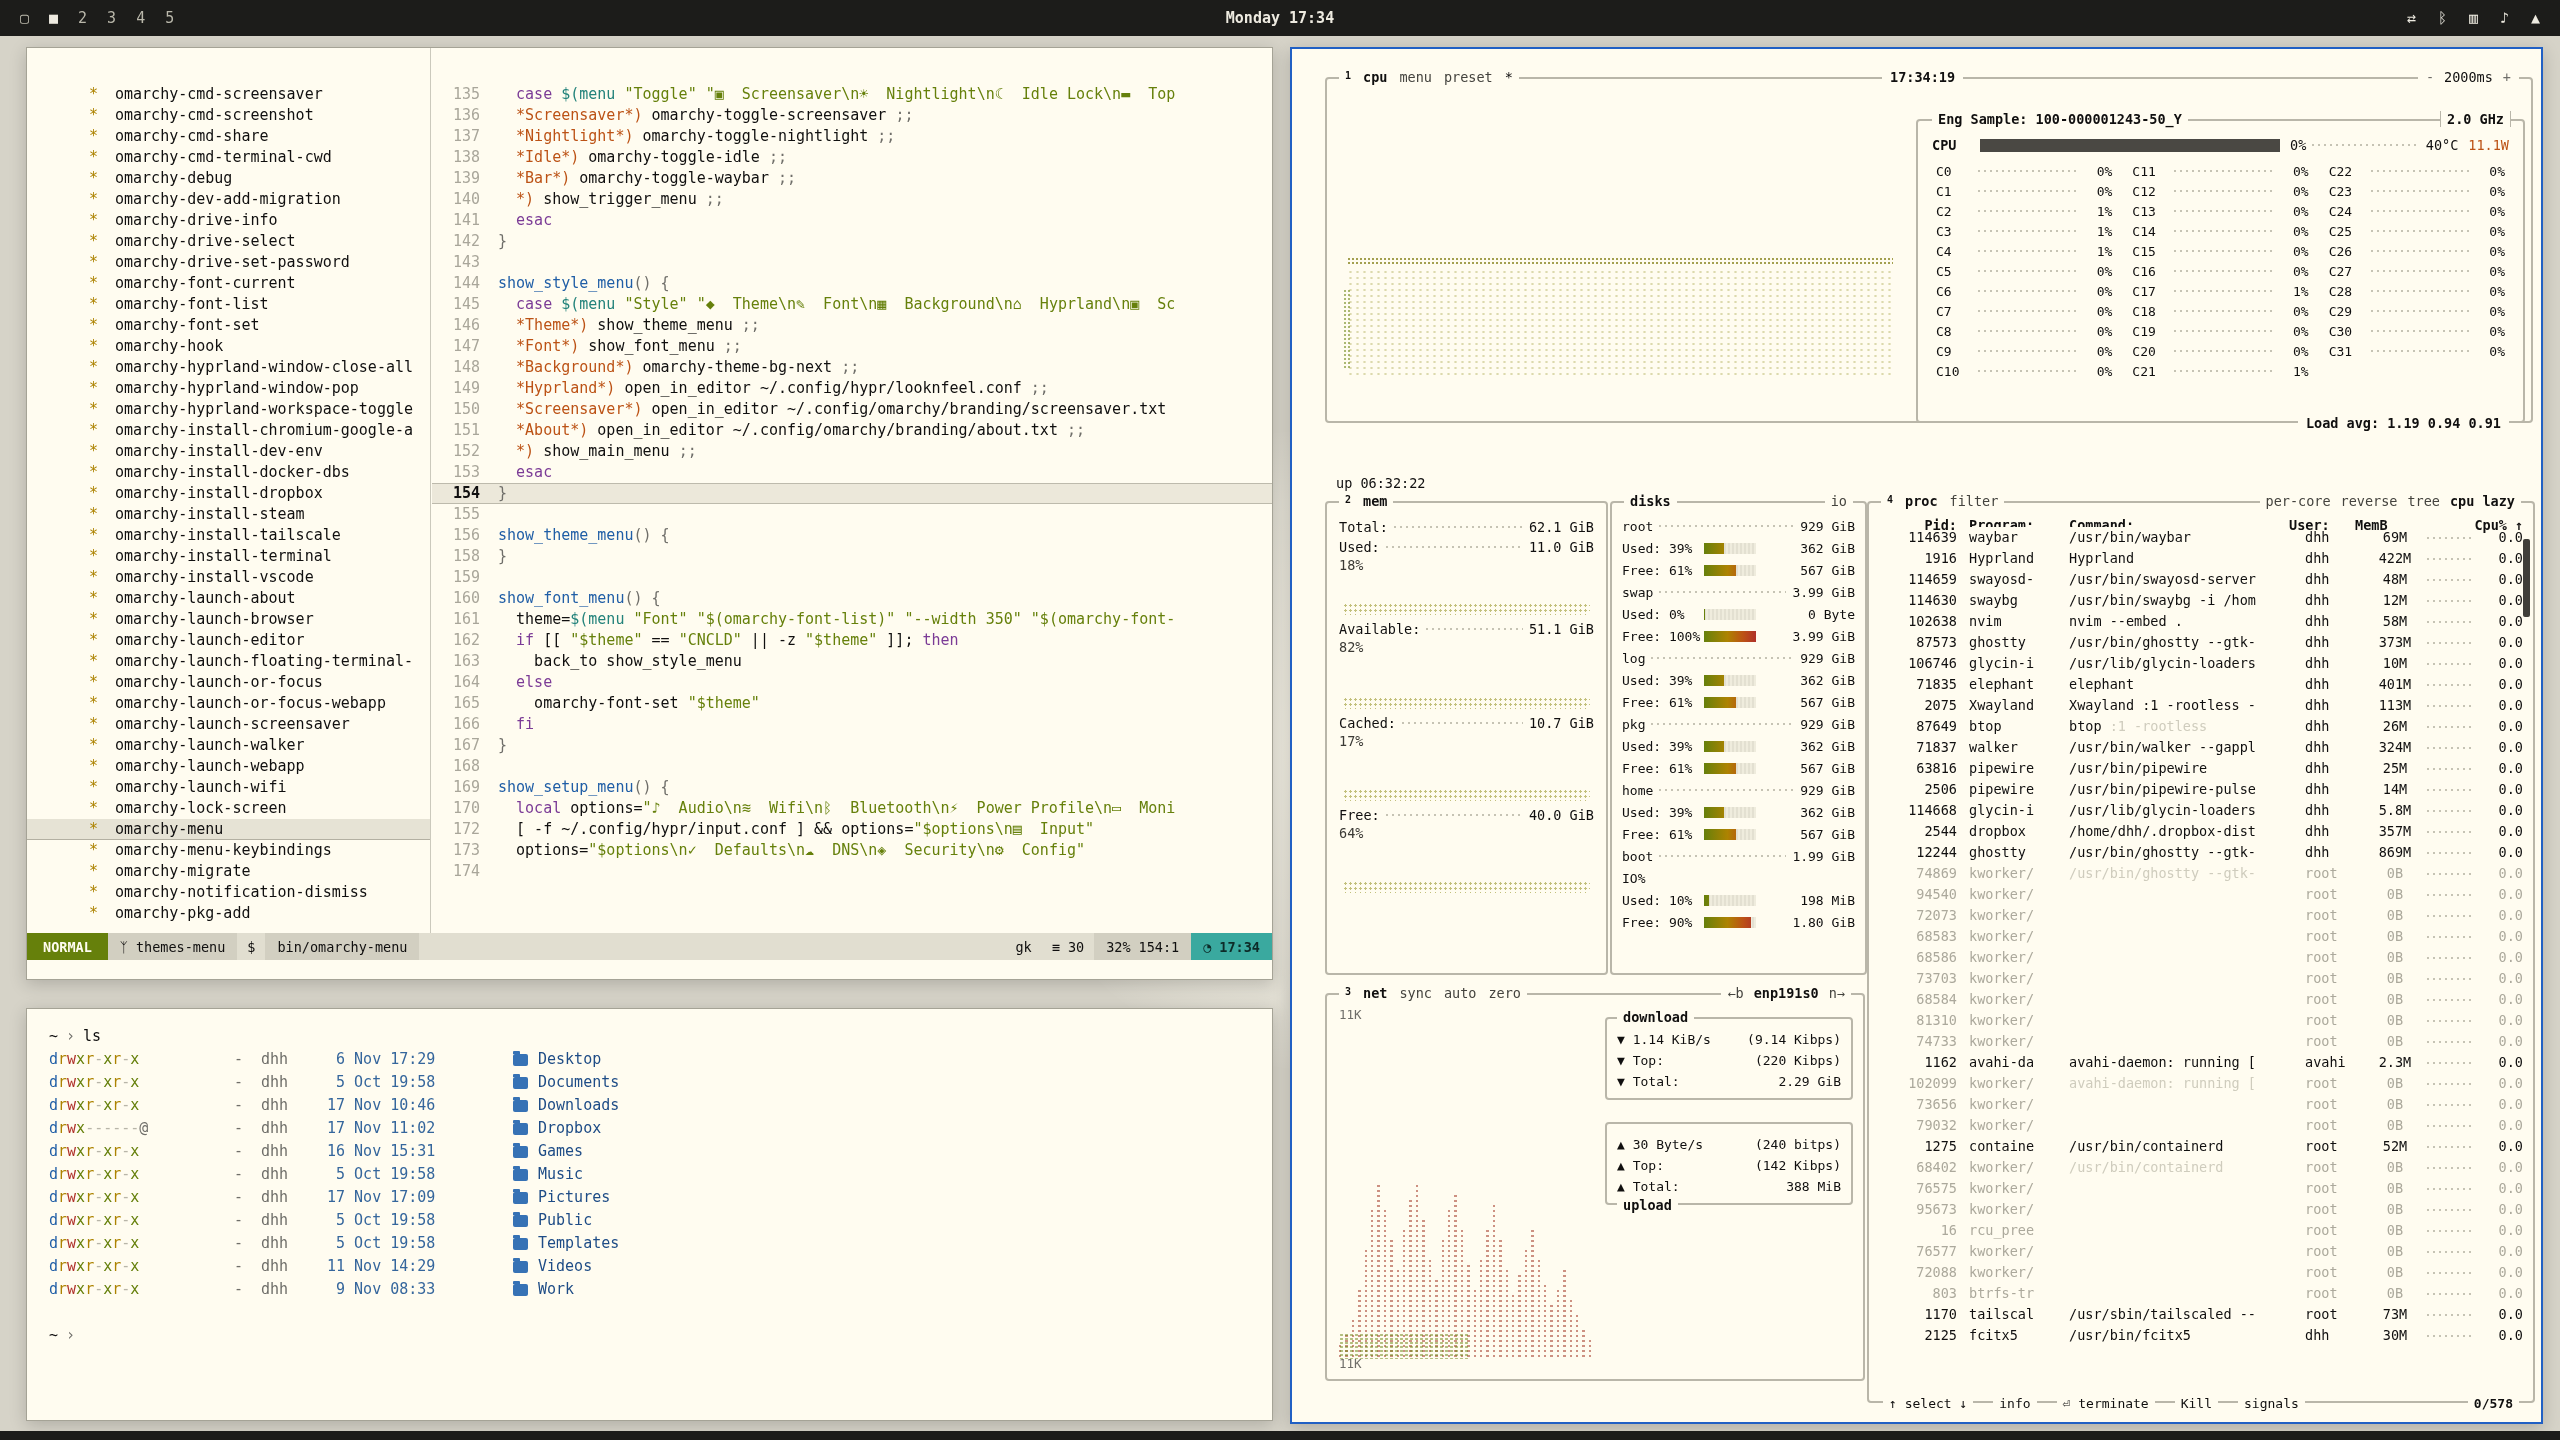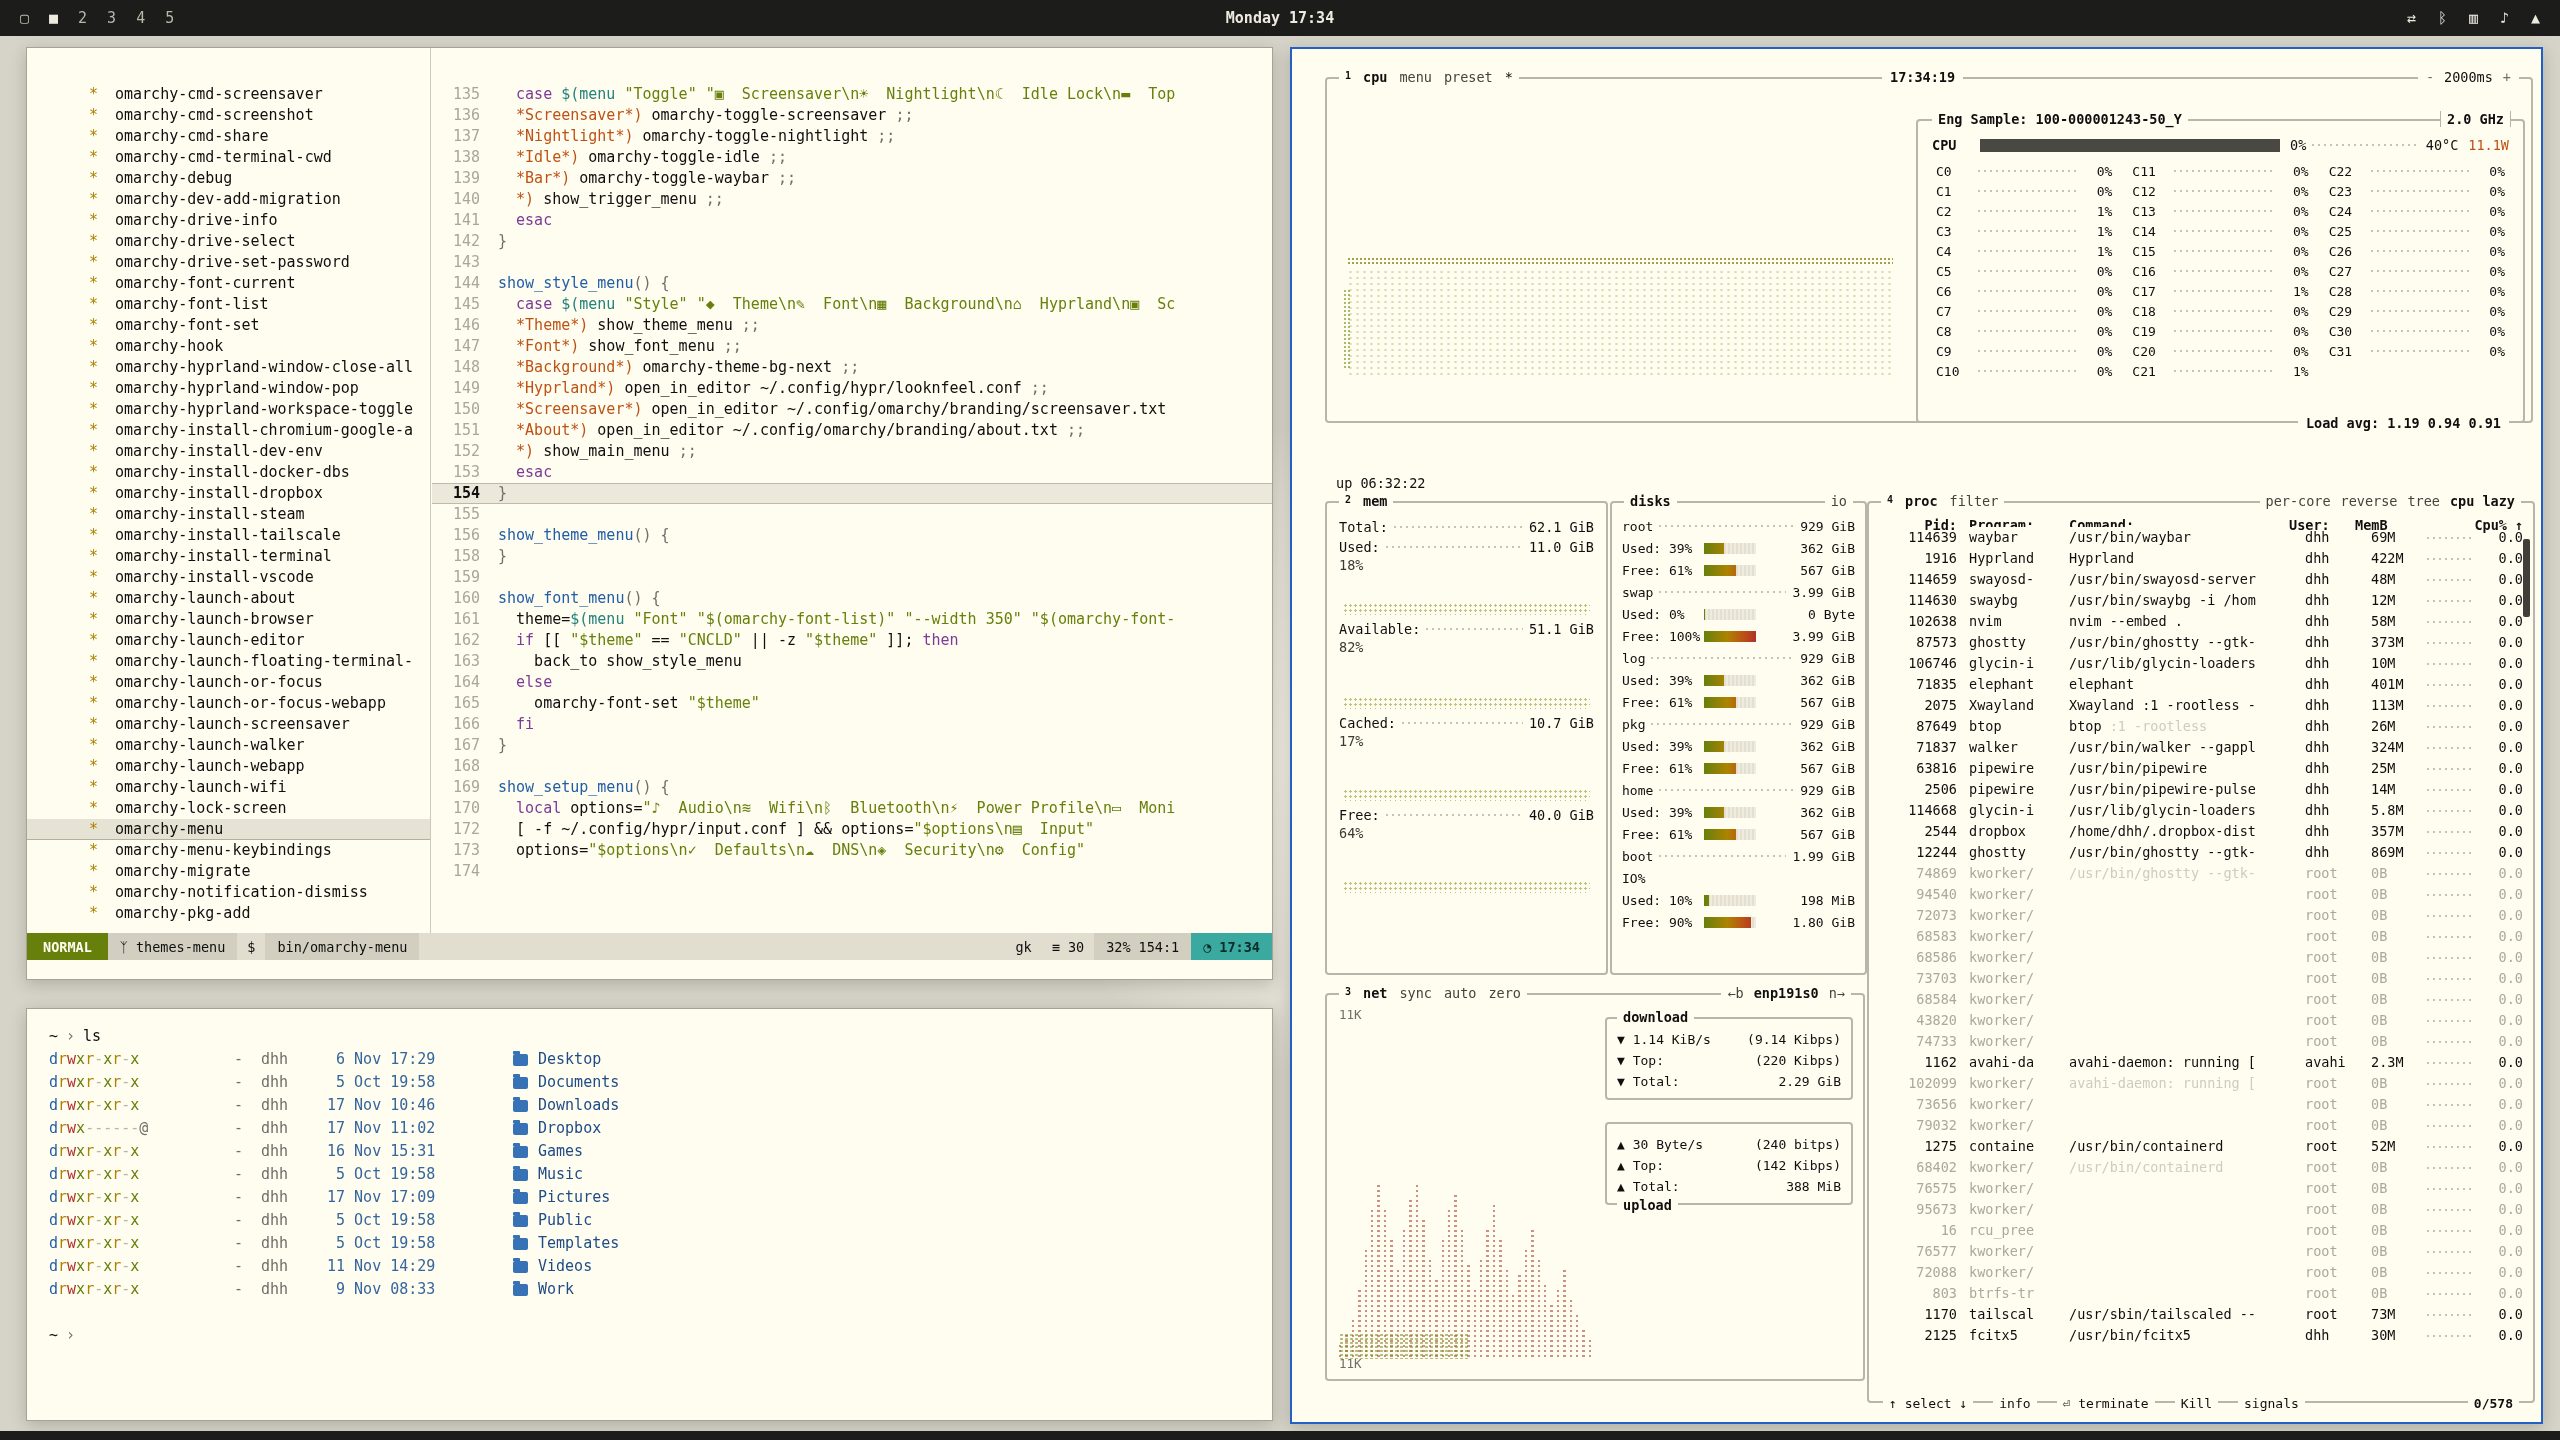--- a/index.html
+++ b/index.html
@@ -127,21 +127,21 @@
 .nrow .rv{margin-left:auto}
 
 #proc-box{left:575px;top:452px;width:668px;height:902px}
 .proc-header{display:flex;height:24px;line-height:24px;padding:10px 10px 0;font-weight:bold;white-space:pre}
 .prow{display:flex;height:21px;line-height:21px;padding:0 10px;white-space:pre;overflow:hidden}
 .p-pid{flex:0 0 78px;text-align:right}
 .p-prog{flex:0 0 112px;padding-left:12px;overflow:hidden}
 .p-cmd{flex:1;overflow:hidden}
 .p-user{flex:0 0 66px}
 .p-mem{flex:0 0 112px;display:flex}
-.p-memv{flex:0 0 48px;text-align:left}
+.p-memv{flex:0 0 48px;text-align:center}
 .pdots{flex:1;height:2px;align-self:center;margin:0 8px;background-image:repeating-linear-gradient(90deg,#C6C3B4 0 2px,transparent 2px 6px)}
 .p-cpu{flex:0 0 40px;text-align:right}
 .faded{color:#ACA99C}
 .ghost{color:#CFCCBD}
 .sort-arrow{color:var(--ink);flex:0 0 16px;text-align:right}
 .pscroll{position:absolute;right:3px;top:36px;bottom:28px;width:7px}
 .pscroll .thumb{position:absolute;top:0;left:0;right:0;height:78px;background:#403E39;border-radius:2px}
 .proc-footer{position:absolute;bottom:-10px;left:14px;right:14px;display:flex;gap:20px;font-size:13px;align-items:center}
 .pf-seg{background:var(--paper);padding:0 6px;white-space:pre}
 .pf-count{margin-left:auto;background:var(--paper);padding:0 6px;font-weight:bold}
@@ -699,21 +699,21 @@
         <div class="prow"><span class="p-pid">114668</span><span class="p-prog">glycin-i</span><span class="p-cmd">/usr/lib/glycin-loaders</span><span class="p-user">dhh</span><span class="p-mem"><span class="p-memv">5.8M</span><span class="pdots"></span></span><span class="p-cpu">0.0</span></div>
         <div class="prow"><span class="p-pid">2544</span><span class="p-prog">dropbox</span><span class="p-cmd">/home/dhh/.dropbox-dist</span><span class="p-user">dhh</span><span class="p-mem"><span class="p-memv">357M</span><span class="pdots"></span></span><span class="p-cpu">0.0</span></div>
         <div class="prow"><span class="p-pid">12244</span><span class="p-prog">ghostty</span><span class="p-cmd">/usr/bin/ghostty --gtk-</span><span class="p-user">dhh</span><span class="p-mem"><span class="p-memv">869M</span><span class="pdots"></span></span><span class="p-cpu">0.0</span></div>
         <div class="prow faded"><span class="p-pid">74869</span><span class="p-prog">kworker/</span><span class="p-cmd"><span class="ghost">/usr/bin/ghostty --gtk-</span></span><span class="p-user">root</span><span class="p-mem"><span class="p-memv">0B</span><span class="pdots"></span></span><span class="p-cpu">0.0</span></div>
         <div class="prow faded"><span class="p-pid">94540</span><span class="p-prog">kworker/</span><span class="p-cmd"></span><span class="p-user">root</span><span class="p-mem"><span class="p-memv">0B</span><span class="pdots"></span></span><span class="p-cpu">0.0</span></div>
         <div class="prow faded"><span class="p-pid">72073</span><span class="p-prog">kworker/</span><span class="p-cmd"></span><span class="p-user">root</span><span class="p-mem"><span class="p-memv">0B</span><span class="pdots"></span></span><span class="p-cpu">0.0</span></div>
         <div class="prow faded"><span class="p-pid">68583</span><span class="p-prog">kworker/</span><span class="p-cmd"></span><span class="p-user">root</span><span class="p-mem"><span class="p-memv">0B</span><span class="pdots"></span></span><span class="p-cpu">0.0</span></div>
         <div class="prow faded"><span class="p-pid">68586</span><span class="p-prog">kworker/</span><span class="p-cmd"></span><span class="p-user">root</span><span class="p-mem"><span class="p-memv">0B</span><span class="pdots"></span></span><span class="p-cpu">0.0</span></div>
         <div class="prow faded"><span class="p-pid">73703</span><span class="p-prog">kworker/</span><span class="p-cmd"></span><span class="p-user">root</span><span class="p-mem"><span class="p-memv">0B</span><span class="pdots"></span></span><span class="p-cpu">0.0</span></div>
         <div class="prow faded"><span class="p-pid">68584</span><span class="p-prog">kworker/</span><span class="p-cmd"></span><span class="p-user">root</span><span class="p-mem"><span class="p-memv">0B</span><span class="pdots"></span></span><span class="p-cpu">0.0</span></div>
-        <div class="prow faded"><span class="p-pid">43820</span><span class="p-prog">kworker/</span><span class="p-cmd"></span><span class="p-user">root</span><span class="p-mem"><span class="p-memv">0B</span><span class="pdots"></span></span><span class="p-cpu">0.0</span></div>
+        <div class="prow faded"><span class="p-pid">81310</span><span class="p-prog">kworker/</span><span class="p-cmd"></span><span class="p-user">root</span><span class="p-mem"><span class="p-memv">0B</span><span class="pdots"></span></span><span class="p-cpu">0.0</span></div>
         <div class="prow faded"><span class="p-pid">74733</span><span class="p-prog">kworker/</span><span class="p-cmd"></span><span class="p-user">root</span><span class="p-mem"><span class="p-memv">0B</span><span class="pdots"></span></span><span class="p-cpu">0.0</span></div>
         <div class="prow"><span class="p-pid">1162</span><span class="p-prog">avahi-da</span><span class="p-cmd">avahi-daemon: running [</span><span class="p-user">avahi</span><span class="p-mem"><span class="p-memv">2.3M</span><span class="pdots"></span></span><span class="p-cpu">0.0</span></div>
         <div class="prow faded"><span class="p-pid">102099</span><span class="p-prog">kworker/</span><span class="p-cmd"><span class="ghost">avahi-daemon: running [</span></span><span class="p-user">root</span><span class="p-mem"><span class="p-memv">0B</span><span class="pdots"></span></span><span class="p-cpu">0.0</span></div>
         <div class="prow faded"><span class="p-pid">73656</span><span class="p-prog">kworker/</span><span class="p-cmd"></span><span class="p-user">root</span><span class="p-mem"><span class="p-memv">0B</span><span class="pdots"></span></span><span class="p-cpu">0.0</span></div>
         <div class="prow faded"><span class="p-pid">79032</span><span class="p-prog">kworker/</span><span class="p-cmd"></span><span class="p-user">root</span><span class="p-mem"><span class="p-memv">0B</span><span class="pdots"></span></span><span class="p-cpu">0.0</span></div>
         <div class="prow"><span class="p-pid">1275</span><span class="p-prog">containe</span><span class="p-cmd">/usr/bin/containerd</span><span class="p-user">root</span><span class="p-mem"><span class="p-memv">52M</span><span class="pdots"></span></span><span class="p-cpu">0.0</span></div>
         <div class="prow faded"><span class="p-pid">68402</span><span class="p-prog">kworker/</span><span class="p-cmd"><span class="ghost">/usr/bin/containerd</span></span><span class="p-user">root</span><span class="p-mem"><span class="p-memv">0B</span><span class="pdots"></span></span><span class="p-cpu">0.0</span></div>
         <div class="prow faded"><span class="p-pid">76575</span><span class="p-prog">kworker/</span><span class="p-cmd"></span><span class="p-user">root</span><span class="p-mem"><span class="p-memv">0B</span><span class="pdots"></span></span><span class="p-cpu">0.0</span></div>
         <div class="prow faded"><span class="p-pid">95673</span><span class="p-prog">kworker/</span><span class="p-cmd"></span><span class="p-user">root</span><span class="p-mem"><span class="p-memv">0B</span><span class="pdots"></span></span><span class="p-cpu">0.0</span></div>
         <div class="prow faded"><span class="p-pid">16</span><span class="p-prog">rcu_pree</span><span class="p-cmd"></span><span class="p-user">root</span><span class="p-mem"><span class="p-memv">0B</span><span class="pdots"></span></span><span class="p-cpu">0.0</span></div>

